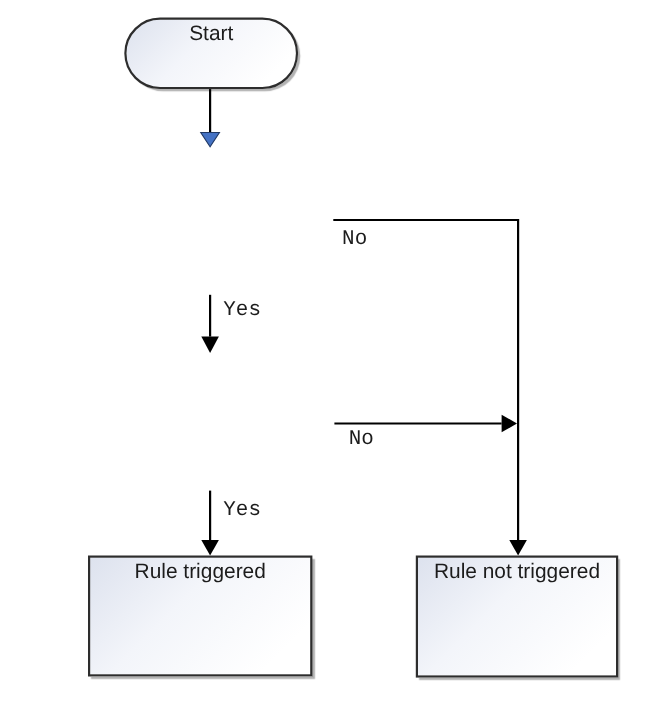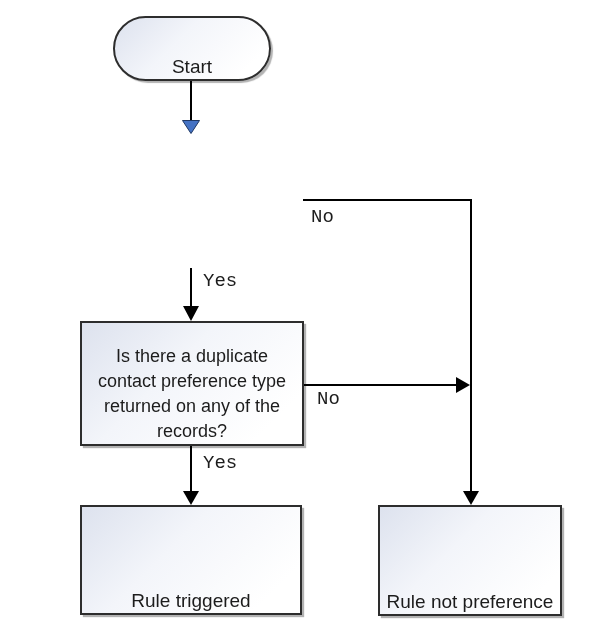--- a/index.html
+++ b/index.html
@@ -20,21 +20,21 @@
     left: 0;
     top: 0;
     width: 607px;
     height: 639px;
     z-index: 1;
   }
   .node {
     position: absolute;
     z-index: 2;
     display: flex;
-    align-items: flex-end;
+    align-items: flex-start;
     justify-content: center;
     text-align: center;
     box-sizing: border-box;
     border: 2px solid var(--node-border, #2d2d2d);
     background: linear-gradient(135deg, var(--node-fill-top, #dde2ee) 0%, #f3f5fa 40%, var(--node-fill-bottom, #ffffff) 85%);
     color: var(--text, #1c1c1c);
     font-size: 18px;
     line-height: 25px;
     white-space: pre-line;
     box-shadow: 2.5px 2.5px 1px -0.5px rgba(0,0,0,0.30);
@@ -48,21 +48,21 @@
   .node-decision1 {
     left: 80px; top: 133px;
     width: 223px; height: 135px;
   }
   .node-decision2 {
     left: 80px; top: 321px;
     width: 224px; height: 125px;
   }
   .node-rule-triggered {
     left: 80px; top: 505px;
-    width: 222px; height: 110px;
+    width: 204px; height: 110px;
     font-size: 19px;
   }
   .node-rule-not-triggered {
     left: 378px; top: 505px;
     width: 184px; height: 111px;
     font-size: 19px;
   }
   .edge-label {
     position: absolute;
     z-index: 3;
@@ -111,33 +111,27 @@
 
     <path class="connector" d="M191 446 V 491"></path>
     <polygon class="arrowhead" points="183,491 199,491 191,505"></polygon>
   </svg>
 
   <div class="node node-start">
     <span>Start</span>
   </div>
 
 
-  <div class="node node-decision2">
-    <span>Is there a duplicate
-contact preference type
-returned on any of the
-records?</span>
-  </div>
 
   <div class="node node-rule-triggered">
     <span>Rule triggered</span>
   </div>
 
   <div class="node node-rule-not-triggered">
-    <span>Rule not preference</span>
+    <span>Rule not triggered</span>
   </div>
 
   <div class="edge-label edge-label-no-1">No</div>
   <div class="edge-label edge-label-yes-1">Yes</div>
   <div class="edge-label edge-label-no-2">No</div>
   <div class="edge-label edge-label-yes-2">Yes</div>
 
 </div>
 
 </body></html>

